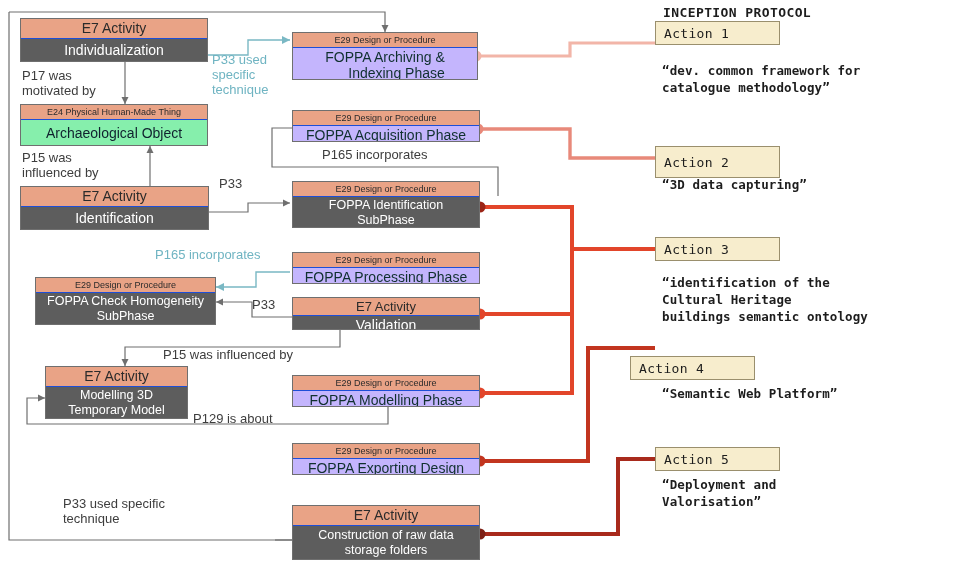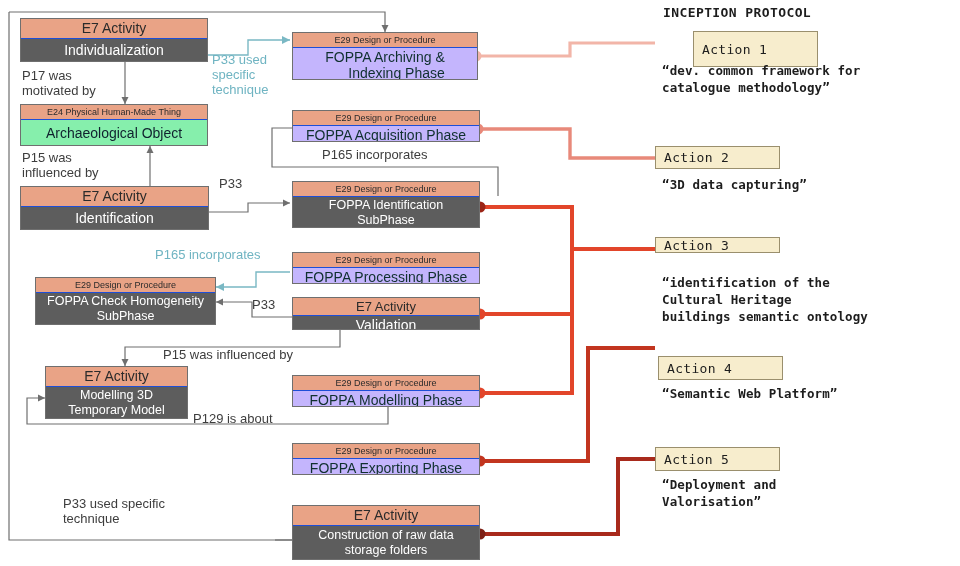--- a/index.html
+++ b/index.html
@@ -188,21 +188,21 @@
     <div class="bdy">Validation</div>
   </div>
 
   <div class="node teal" style="left:292px;top:375px;width:188px;height:32px;">
     <div class="hdr">E29 Design or Procedure</div>
     <div class="bdy">FOPPA Modelling Phase</div>
   </div>
 
   <div class="node teal" style="left:292px;top:443px;width:188px;height:32px;">
     <div class="hdr">E29 Design or Procedure</div>
-    <div class="bdy">FOPPA Exporting Phase</div>
+    <div class="bdy">FOPPA Exporting Design</div>
   </div>
 
   <div class="elabel" style="left:22px;top:68px;">P17 was
 motivated by</div>
 
   <div class="elabel" style="left:22px;top:150px;">P15 was
 influenced by</div>
 
   <div class="elabel blue" style="left:212px;top:52px;">P33 used
 specific
@@ -218,32 +218,32 @@
 
   <div class="elabel" style="left:163px;top:347px;">P15 was influenced by</div>
 
   <div class="elabel" style="left:193px;top:411px;">P129 is about</div>
 
   <div class="elabel" style="left:63px;top:496px;">P33 used specific
 technique</div>
 
   <div class="proto-title" style="left:663px;top:5px;">INCEPTION PROTOCOL</div>
 
-  <div class="action" style="left:655px;top:31px;width:125px;height:36px;margin-left:38px;">Action 1</div>
+  <div class="action" style="left:655px;top:21px;width:125px;height:24px;">Action 1</div>
   <div class="actiondesc" style="left:662px;top:62px;width:290px;">“dev. common framework for
 catalogue methodology”</div>
 
-  <div class="action" style="left:655px;top:146px;width:125px;height:23px;">Action 2</div>
+  <div class="action" style="left:655px;top:146px;width:125px;height:32px;">Action 2</div>
   <div class="actiondesc" style="left:662px;top:176px;width:290px;">“3D data capturing”</div>
 
-  <div class="action" style="left:655px;top:237px;width:125px;height:16px;text-align:right;">Action 3</div>
+  <div class="action" style="left:655px;top:237px;width:125px;height:24px;text-align:right;">Action 3</div>
   <div class="actiondesc" style="left:662px;top:266px;width:295px;margin-top:8px;">“identification of the
 Cultural Heritage
 buildings semantic ontology</div>
 
-  <div class="action" style="left:658px;top:356px;width:125px;height:24px;">Action 4</div>
+  <div class="action" style="left:630px;top:356px;width:125px;height:24px;">Action 4</div>
   <div class="actiondesc" style="left:662px;top:385px;width:290px;">“Semantic Web Platform”</div>
 
   <div class="action" style="left:655px;top:447px;width:125px;height:24px;">Action 5</div>
   <div class="actiondesc" style="left:662px;top:476px;width:290px;">“Deployment and
 Valorisation”</div>
 
 </div>
 
 </body></html>

